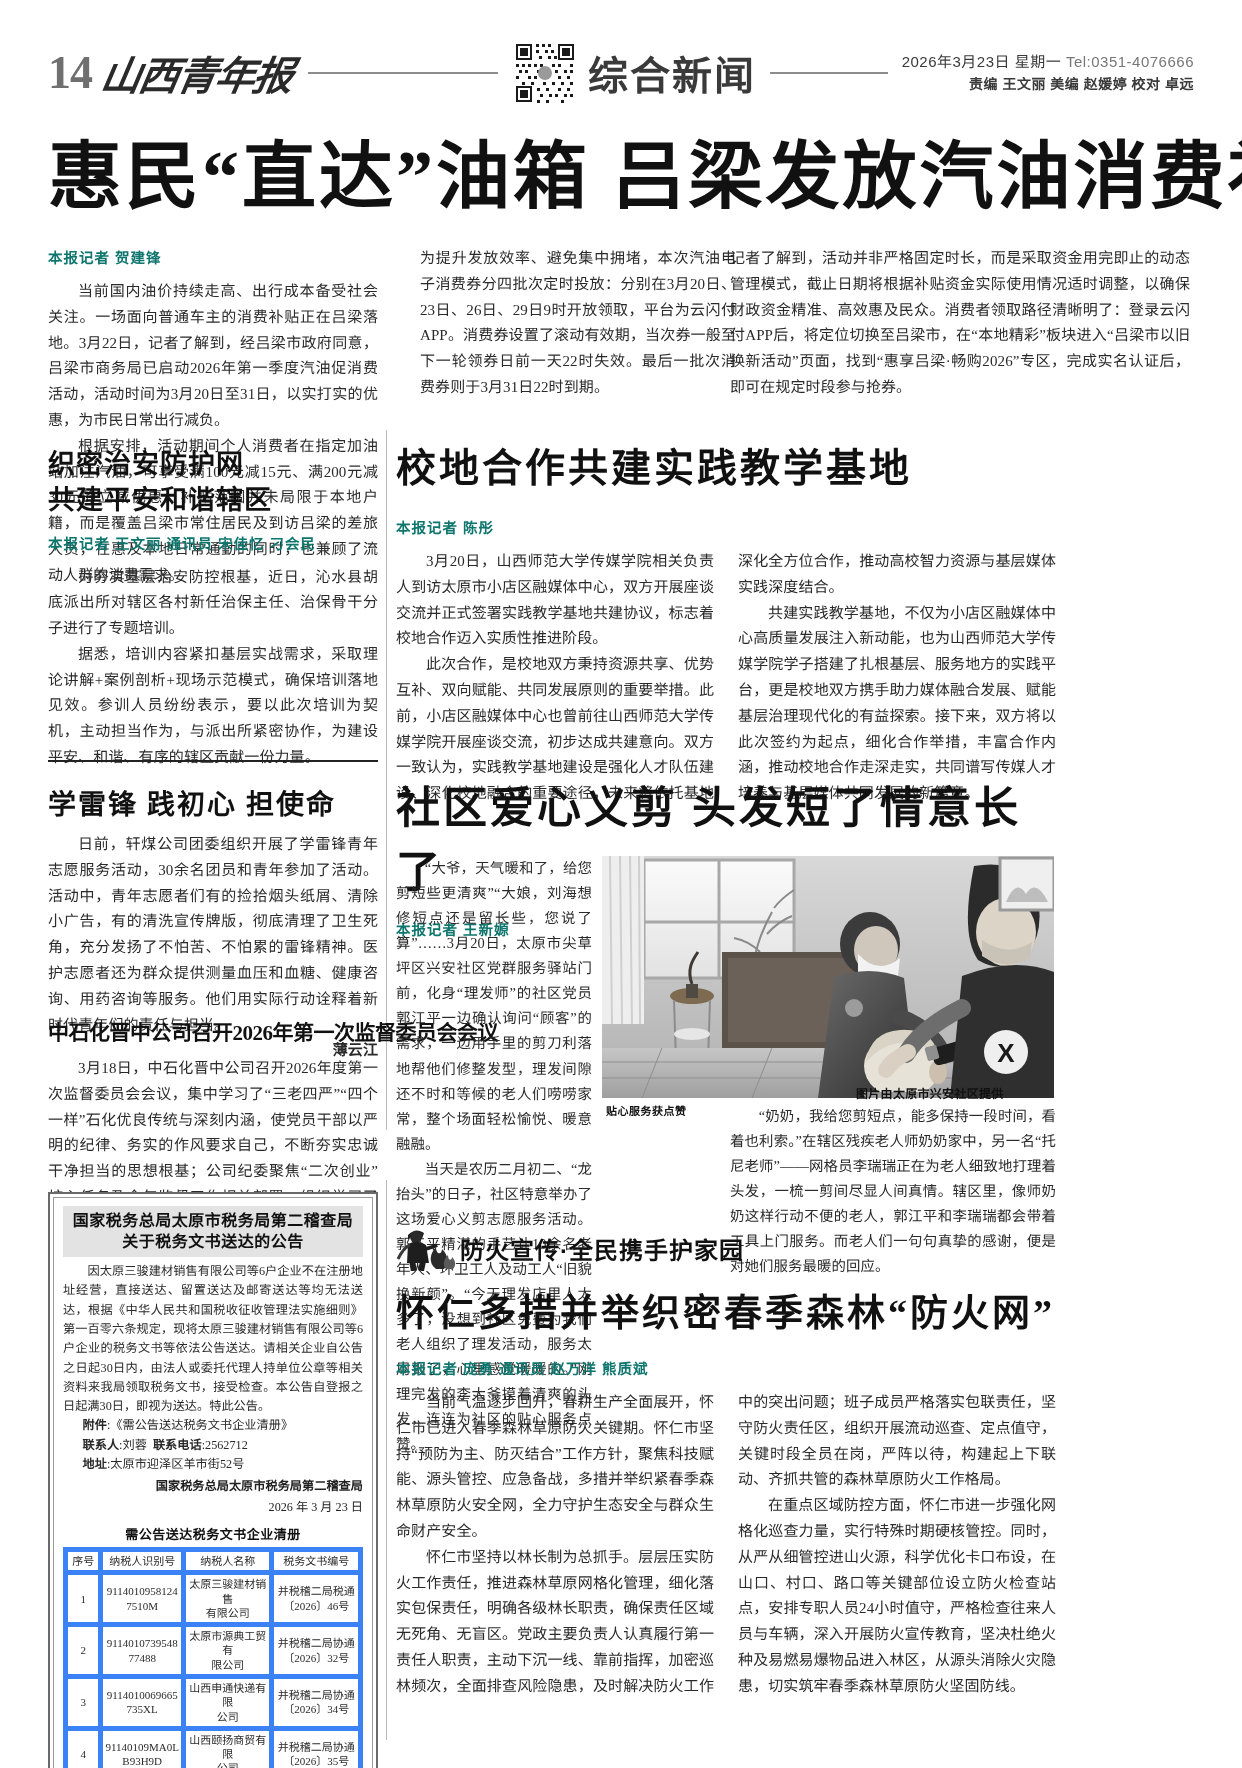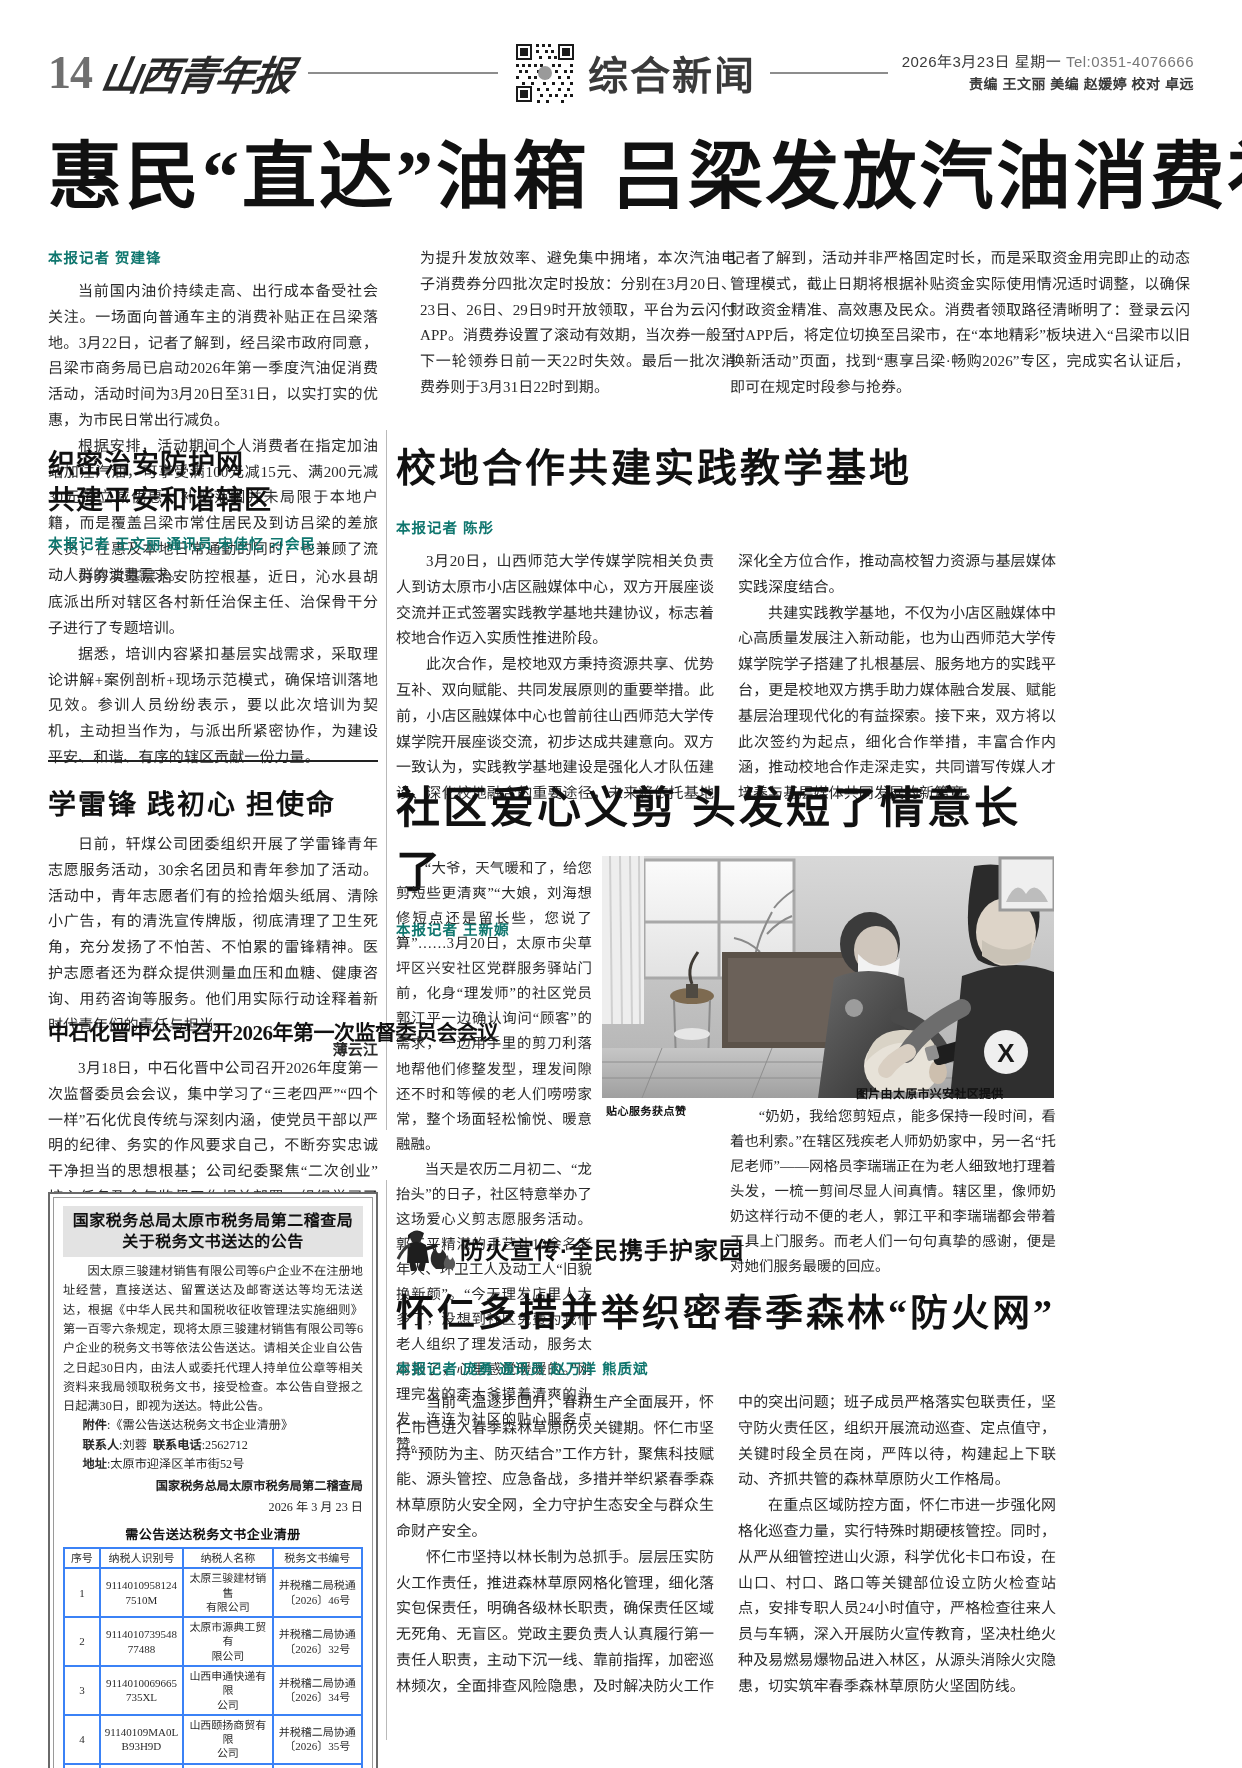--- a/index.html
+++ b/index.html
@@ -176,21 +176,21 @@
   }
   .notice-sub{
     font-family:"Liberation Sans",sans-serif;font-size:13px;font-weight:700;color:#111;
     text-align:center;margin:6px 0 4px 0;letter-spacing:0.5px;
   }
   table.taxtab{
     width:100%;border-collapse:collapse;
     font-family:"Liberation Serif",serif;font-size:11px;color:#2b2b2b;
   }
   table.taxtab th,table.taxtab td{
-    border:2px solid #3b82f6;text-align:center;vertical-align:middle;
+    border:5px solid #3b82f6;text-align:center;vertical-align:middle;
     padding:2px 1px;line-height:1.3;font-weight:400;
   }
   table.taxtab th{font-weight:400;}
   table.taxtab td.idx{width:12%;}
   table.taxtab td.tin{width:28%;font-family:"Liberation Serif",serif;}
   table.taxtab td.nm{width:30%;}
   table.taxtab td.doc{width:30%;}
 
   
   .vrule{position:absolute;width:0;border-left:1px solid #b9b9b9;}

